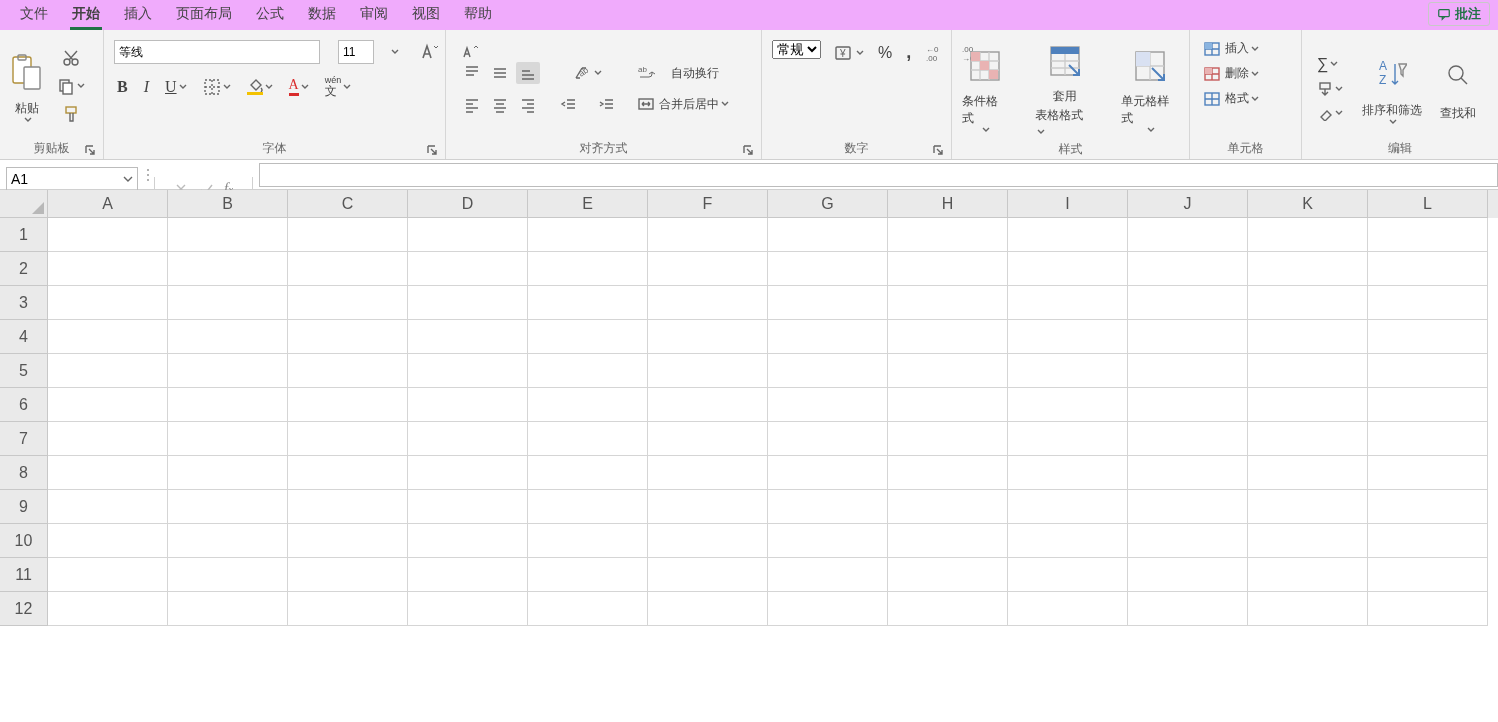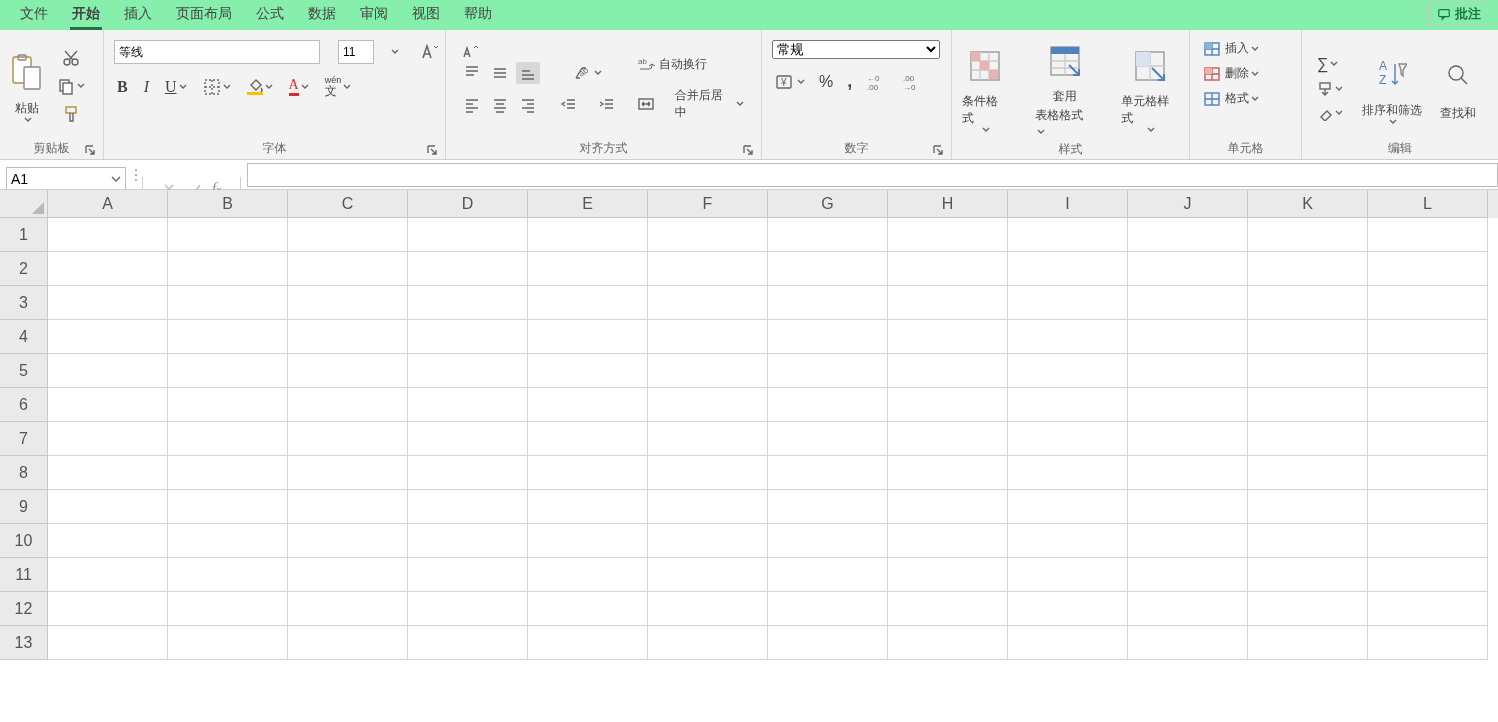--- a/index.html
+++ b/index.html
@@ -1,19 +1,19 @@
 <!DOCTYPE html>
 <html><head>
 <meta charset="utf-8">
 <style>
 * { box-sizing: border-box; margin: 0; padding: 0; }
 body { font-family: "Microsoft YaHei", "Segoe UI", sans-serif; font-size: 12px; color: #444; background: #fff; overflow: hidden; width: 1498px; height: 722px; }
 
 
-.tabs-row { height: 30px; display: flex; align-items: flex-end; padding: 0 8px; background: #86efac; position: relative; }
+.tabs-row { height: 30px; display: flex; align-items: flex-end; padding: 0 8px; background: #f0abfc; position: relative; }
 .tab { padding: 6px 12px 7px; font-size: 14px; color: #444; cursor: pointer; }
 .tab.active { font-weight: 700; position: relative; }
 .tab.active::after { content: ""; position: absolute; left: 10px; right: 10px; bottom: 0; height: 3px; background: #217346; }
 .spacer { flex: 1; }
 .annotate { display: flex; align-items: center; gap: 4px; padding: 2px 8px; border: 1px solid #c8c8c8; border-radius: 3px; color: #217346; font-weight: 600; font-size: 13px; margin-bottom:4px; }
 .annotate svg { width: 14px; height: 14px; }
 
 
 .ribbon { height: 130px; background: #f3f3f3; border-bottom: 1px solid #d0d0d0; display: flex; }
 .group { border-right: 1px solid #d6d6d6; display: flex; flex-direction: column; justify-content: space-between; padding: 4px 4px 0; position: relative; }
@@ -31,21 +31,21 @@
 .btn-label { font-size: 12px; color: #444; margin-top: 2px; }
 .drop-caret { margin-left: 2px; }
 
 .bigbtn { display:flex; flex-direction:column; align-items:center; justify-content:center; padding:2px 6px; cursor:pointer; }
 .bigbtn .icon-slot { height:50px; display:flex; align-items:center; justify-content:center; }
 
 input.text-combo { height: 24px; border: 1px solid #bcbcbc; background: #fff; font-size: 12px; padding: 0 4px; }
 
 
 .formula-bar { height: 30px; border-bottom: 1px solid #d0d0d0; display: flex; align-items: center; background:#fff; }
-.namebox { width: 120px; height: 24px; border: 1px solid #bcbcbc; margin: 9px 4px 0 6px; display: flex; align-items: center; justify-content: space-between; padding: 0 4px; }
+.namebox { width: 132px; height: 24px; border: 1px solid #bcbcbc; margin: 9px 4px 0 6px; display: flex; align-items: center; justify-content: space-between; padding: 0 4px; }
 .namebox input { border: none; outline: none; width: 70px; font-size: 14px; }
 .fx-btns { display: flex; align-items: center; gap: 4px; padding: 0 16px; border-left:1px solid #d0d0d0; border-right:1px solid #d0d0d0; height:24px;margin-top:28px; }
 .fx-btns .btn { color: #888; }
 .formula-input { flex: 1; height: 24px; border: 1px solid #bcbcbc; margin-left: 6px; padding: 0 4px; outline: none; font-size: 14px; }
 
 
 .sheet { position: relative; }
 .colheads { display: flex; height: 28px; background: #eaeaea; }
 .corner { width: 48px; height: 28px; border-right: 1px solid #c8c8c8; border-bottom: 1px solid #c8c8c8; background: #eaeaea; position:relative; }
 .corner::after { content:""; position:absolute; right:3px; bottom:3px; width:0; height:0; border-left:12px solid transparent; border-bottom:12px solid #b8b8b8; }
@@ -276,44 +276,44 @@
               </svg>
             </div>
         </div>
       </div>
       <div class="vstack" style="gap:10px; align-items:flex-start">
         <div class="btn">
             <svg width="18" height="16">
               <text x="1" y="7" font-size="8" stroke="none" fill="#666">ab</text>
               <path d="M3 12 H12 Q15 12 15 9 L15 7 M12 9 L15 7 L18 9" stroke-width="1"></path>
             </svg>
-            <span class="smalltxt" style="margin-left:4px">自动换行</span>
+            <span class="smalltxt" style="margin-left:16px">自动换行</span>
           </div>
         <div class="btn">
             <svg width="18" height="16">
               <rect x="2" y="3" width="14" height="10"></rect>
               <path d="M5 8 H13 M5 8 L7 6 M5 8 L7 10 M13 8 L11 6 M13 8 L11 10"></path>
             </svg>
-            <span class="smalltxt" style="margin-left:20px">合并后居中</span>
+            <span class="smalltxt" style="margin-left:4px">合并后居中</span>
             <svg width="8" height="6" class="drop-caret">
               <path d="M1 1 L4 4 L7 1"></path>
             </svg>
           </div>
       </div>
     </div>
     <div class="group-label-row">
       <div class="group-label">对齐方式</div>
       <div class="dialog-launcher"><svg viewBox="0 0 14 14">
             <path d="M3 3 H10 M3 3 V10 M6 6 L11 11 M11 7 V11 H7"></path>
           </svg></div>
     </div>
   </div>
 
   <div class="group" style="width:190px">
-    <div class="group-body" style="flex-direction:column; gap:10px; padding:6px 6px 0; align-items:flex-start">
+    <div class="group-body" style="gap:10px; padding:6px 6px 0; align-items:flex-start">
       <select class="text-combo" style="width:168px">
         <option>常规</option>
       </select>
       <div class="hstack" style="gap:8px">
         <div class="btn">
             <svg width="20" height="18">
               <rect x="2" y="3" width="14" height="12" rx="1"></rect>
               <text x="6" y="13" font-size="10" stroke="none" fill="#666">¥</text>
             </svg>
             <svg width="8" height="6" class="drop-caret">
@@ -719,29 +719,14 @@
         <div class="cell"></div>
         <div class="cell"></div>
         <div class="cell"></div>
         <div class="cell"></div>
         <div class="cell"></div>
         <div class="cell"></div>
         <div class="cell"></div>
         <div class="cell"></div>
         <div class="cell"></div>
       </div>
-      <div class="row">
-        <div class="rowhead">13</div>
-        <div class="cell"></div>
-        <div class="cell"></div>
-        <div class="cell"></div>
-        <div class="cell"></div>
-        <div class="cell"></div>
-        <div class="cell"></div>
-        <div class="cell"></div>
-        <div class="cell"></div>
-        <div class="cell"></div>
-        <div class="cell"></div>
-        <div class="cell"></div>
-        <div class="cell"></div>
-      </div>
     </div>
 </div>
 
 </body></html>

